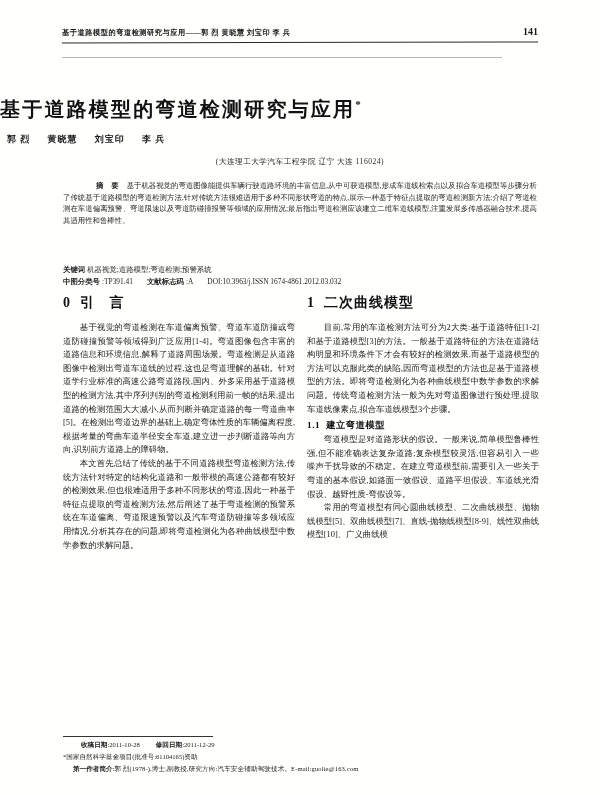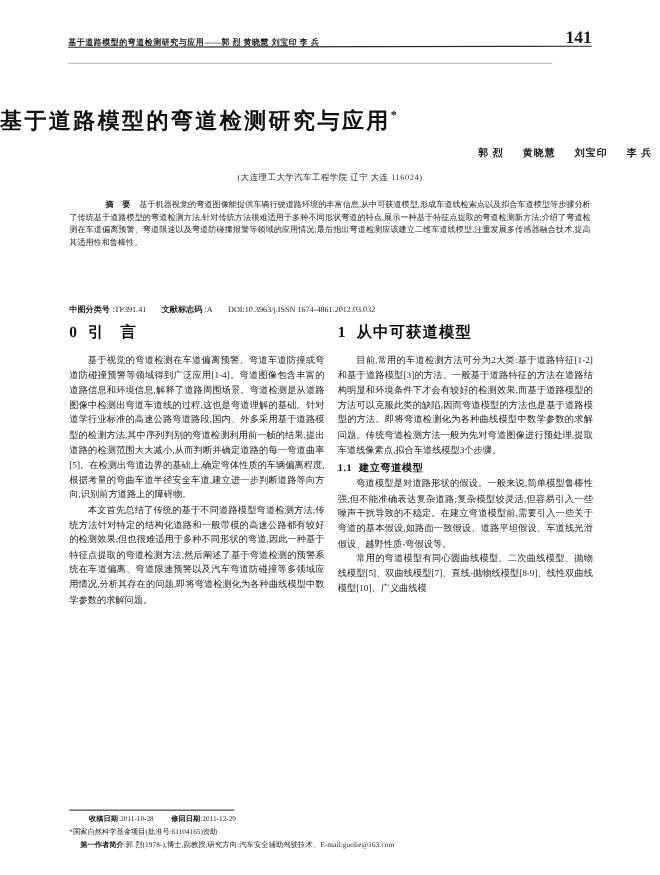--- a/index.html
+++ b/index.html
@@ -29,21 +29,21 @@
     display:flex;align-items:flex-end;justify-content:space-between;
   }
   .runhead-text{
     font-size:7.2px;font-weight:bold;letter-spacing:.55px;
     color:#1a1a1a;line-height:1;
     white-space:nowrap;
     transform:scaleY(1.05);
     filter:blur(.18px);
   }
   .runhead-page{
-    font-size:16px;font-weight:bold;color:#1a1a1a;line-height:1;
+    font-size:10px;font-weight:bold;color:#1a1a1a;line-height:1;
     font-family:"Liberation Serif",serif;
   }
   .rule{
     position:absolute;left:62px;top:42px;width:476px;height:1px;
     background:#2a2a2a;
     transform:rotate(-0.12deg);
   }
   .rule2{
     position:absolute;left:62px;top:57px;width:440px;height:1px;
     background:#6f6f6f;opacity:.5;
@@ -53,21 +53,21 @@
   .title{
     position:absolute;left:0;top:96px;width:600px;
     text-align:left;
     font-size:20px;font-weight:bold;letter-spacing:2.2px;
     color:#121212;
     filter:blur(.12px);
   }
   .title .star{font-size:11px;vertical-align:super;letter-spacing:0;}
   .authors{
     position:absolute;left:0;top:133px;width:600px;
-    text-align:right;font-size:9px;font-weight:bold;letter-spacing:1px;
+    text-align:left;font-size:9px;font-weight:bold;letter-spacing:1px;
     color:#1c1c1c;filter:blur(.2px);
   }
   .authors span{margin:0 7px;}
   .affil{
     position:absolute;left:0;top:157px;width:600px;
     text-align:center;font-size:7.6px;letter-spacing:.5px;color:#2a2a2a;
     filter:blur(.22px);
   }
 
   
@@ -150,31 +150,32 @@
     <span>刘宝印</span>
     <span>李  兵</span>
   </div>
 
   <div class="affil">(大连理工大学汽车工程学院  辽宁 大连  116024)</div>
 
   <div class="abs">
     <p><span class="lbl">摘 要</span><span>基于机器视觉的弯道图像能提供车辆行驶道路环境的丰富信息,从中可获道模型,形成车道线检索点以及拟合车道模型等步骤分析了传统基于道路模型的弯道检测方法,针对传统方法很难适用于多种不同形状弯道的特点,展示一种基于特征点提取的弯道检测新方法;介绍了弯道检测在车道偏离预警、弯道限速以及弯道防碰撞报警等领域的应用情况;最后指出弯道检测应该建立二维车道线模型,注重发展多传感器融合技术,提高其适用性和鲁棒性。</span></p>
   </div>
 
+  <div class="kw"><span class="lbl">关键词</span><span>机器视觉;道路模型;弯道检测;预警系统</span></div>
 
   <div class="clz"><span class="lbl">中图分类号</span>:<span>TP391.41</span><span class="gap"></span><span class="lbl">文献标志码</span>:<span>A</span><span class="gap"></span><span>DOI</span>:<span>10.3963/j.ISSN 1674-4861.2012.03.032</span></div>
 
   <div class="col left">
     <h2><span class="num">0</span><span class="sp">引  言</span></h2>
     <p>基于视觉的弯道检测在车道偏离预警、弯道车道防撞或弯道防碰撞预警等领域得到广泛应用[1-4]。弯道图像包含丰富的道路信息和环境信息,解释了道路周围场景。弯道检测是从道路图像中检测出弯道车道线的过程,这也是弯道理解的基础。针对道学行业标准的高速公路弯道路段,国内、外多采用基于道路模型的检测方法,其中序列判别的弯道检测利用前一帧的结果,提出道路的检测范围大大减小,从而判断并确定道路的每一弯道曲率[5]。在检测出弯道边界的基础上,确定弯体性质的车辆偏离程度,根据考量的弯曲车道半径安全车道,建立进一步判断道路等向方向,识别前方道路上的障碍物。</p>
     <p>本文首先总结了传统的基于不同道路模型弯道检测方法,传统方法针对特定的结构化道路和一般带模的高速公路都有较好的检测效果,但也很难适用于多种不同形状的弯道,因此一种基于特征点提取的弯道检测方法,然后阐述了基于弯道检测的预警系统在车道偏离、弯道限速预警以及汽车弯道防碰撞等多领域应用情况,分析其存在的问题,即将弯道检测化为各种曲线模型中数学参数的求解问题。</p>
   </div>
 
   <div class="col right">
-    <h2><span class="num">1</span><span>从中可获道模型</span></h2>
+    <h2><span class="num">1</span><span>二次曲线模型</span></h2>
     <p>目前,常用的车道检测方法可分为2大类:基于道路特征[1-2]和基于道路模型[3]的方法。一般基于道路特征的方法在道路结构明显和环境条件下才会有较好的检测效果,而基于道路模型的方法可以克服此类的缺陷,因而弯道模型的方法也是基于道路模型的方法。即将弯道检测化为各种曲线模型中数学参数的求解问题。传统弯道检测方法一般为先对弯道图像进行预处理,提取车道线像素点,拟合车道线模型3个步骤。</p>
     <h3><span class="num">1.1</span><span>建立弯道模型</span></h3>
     <p>弯道模型是对道路形状的假设。一般来说,简单模型鲁棒性强,但不能准确表达复杂道路;复杂模型较灵活,但容易引入一些噪声干扰导致的不稳定。在建立弯道模型前,需要引入一些关于弯道的基本假设,如路面一致假设、道路平坦假设、车道线光滑假设、越野性质-弯假设等。</p>
     <p>常用的弯道模型有同心圆曲线模型、二次曲线模型、抛物线模型[5]、双曲线模型[7]、直线-抛物线模型[8-9]、线性双曲线模型[10]、广义曲线模</p>
   </div>
 
   <div class="fnrule"></div>
   <div class="fn l1"><span class="b">收稿日期</span>:<span>2011-10-28</span><span class="gap"></span><span class="b">修回日期</span>:<span>2011-12-29</span></div>
   <div class="fn l2">*国家自然科学基金项目(批准号:61104165)资助</div>
   <div class="fn l3"><span class="b">第一作者简介</span>:<span class="mono">郭  烈(1978-),博士,副教授,研究方向:汽车安全辅助驾驶技术。E-mail:guolie@163.com</span></div>

